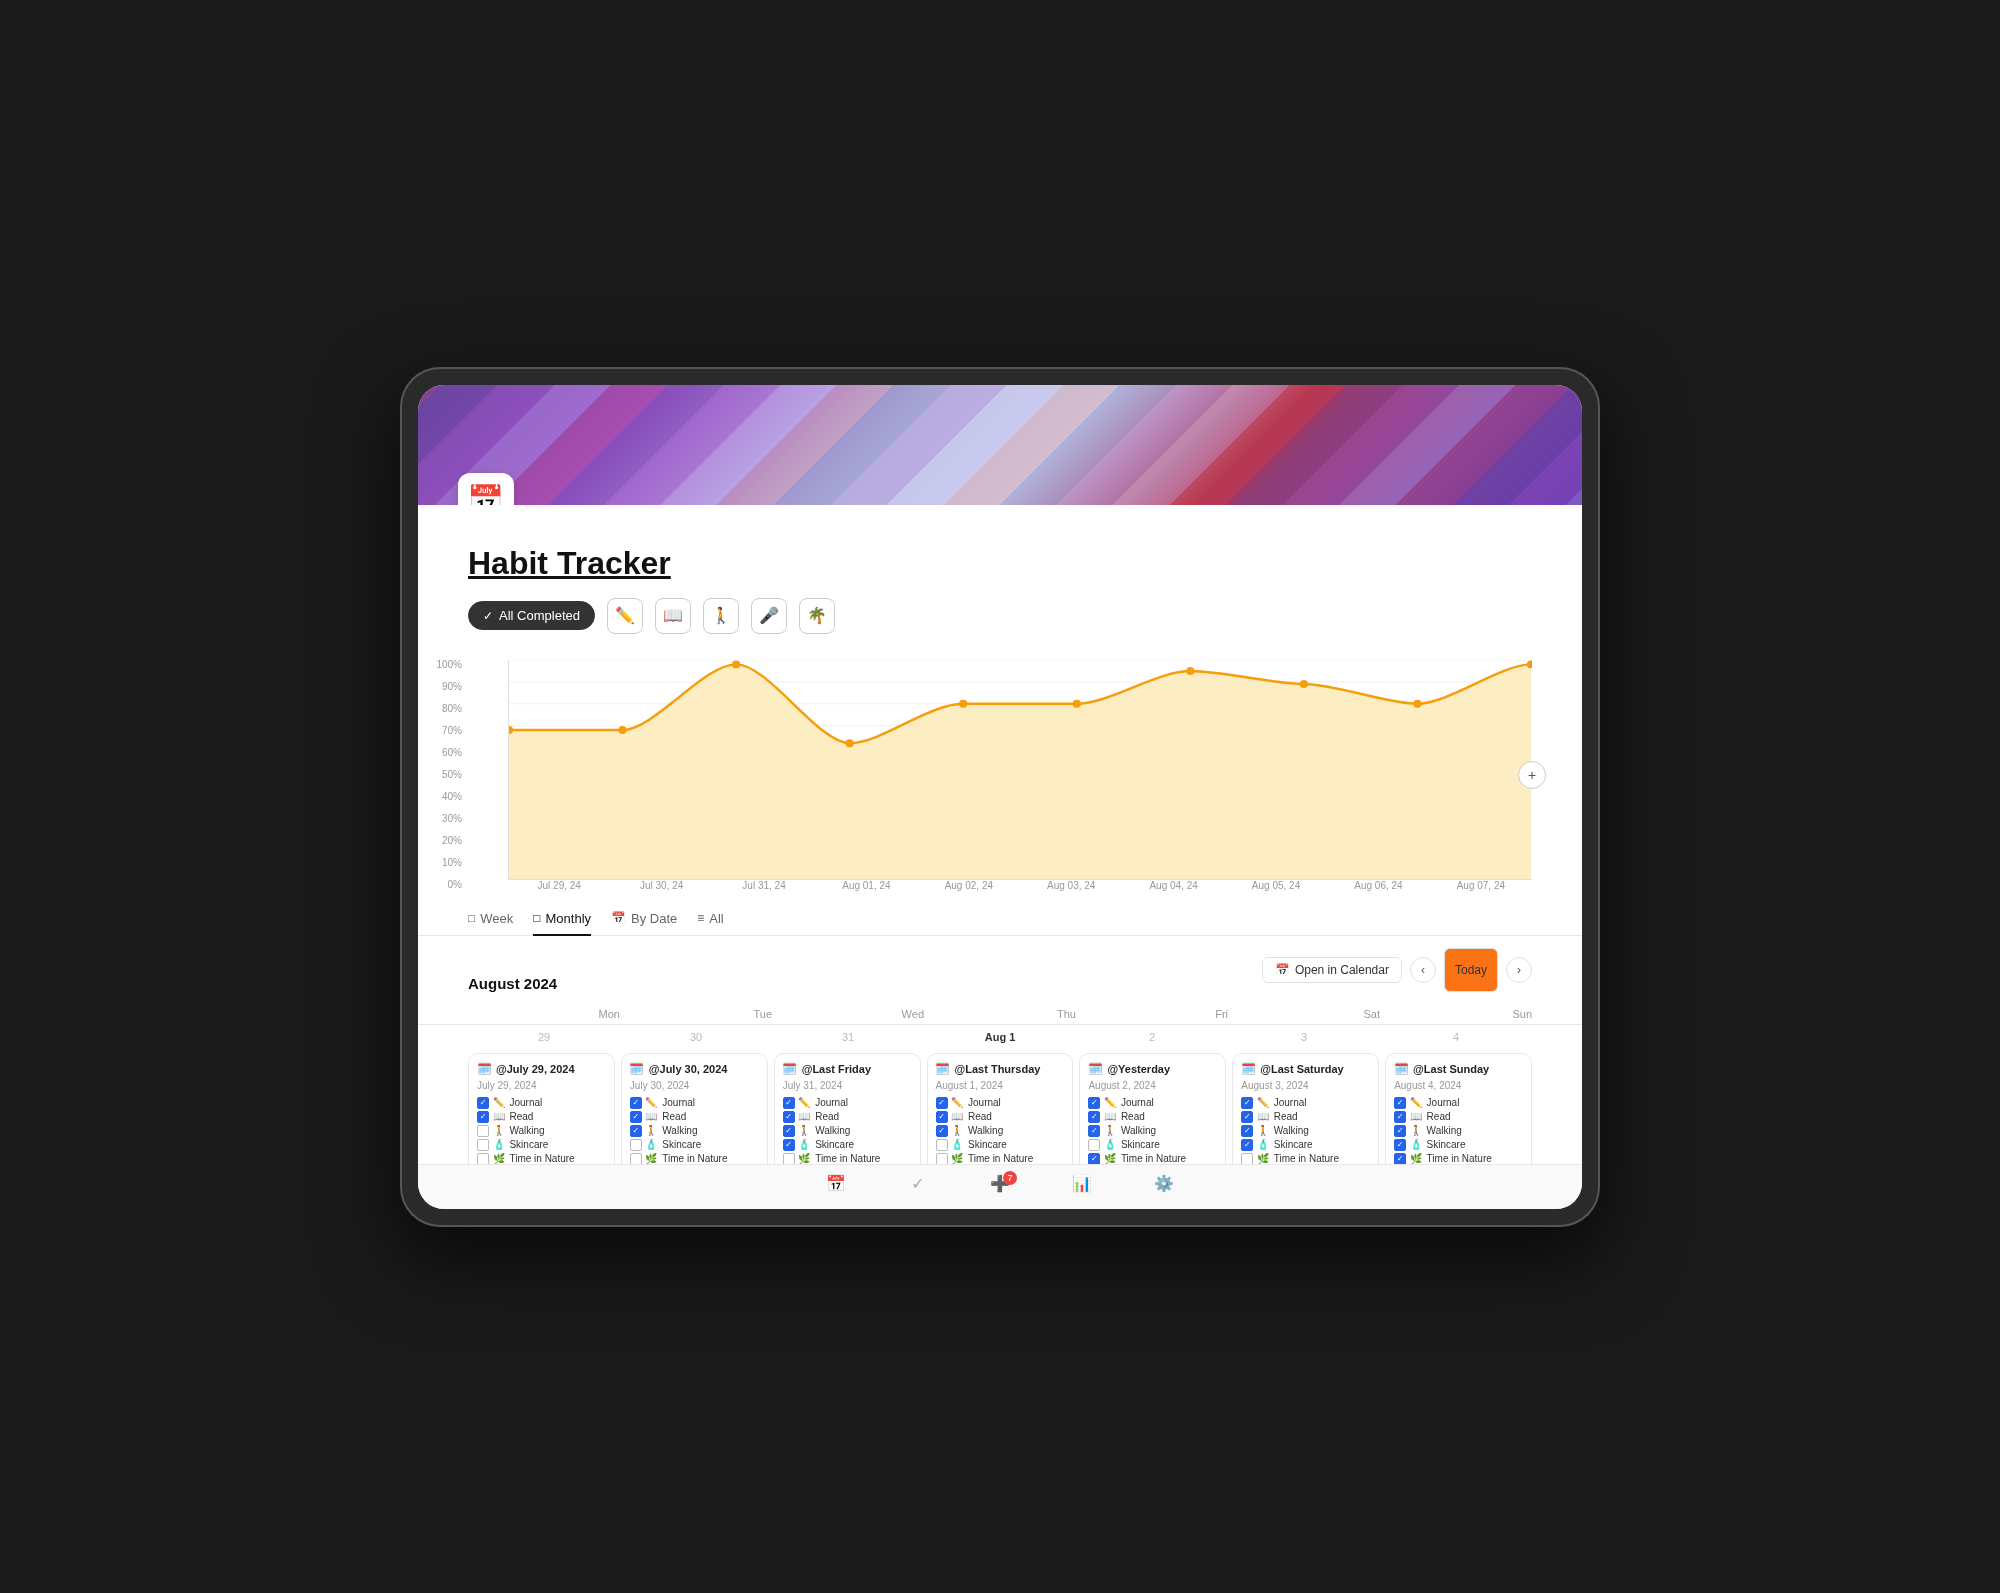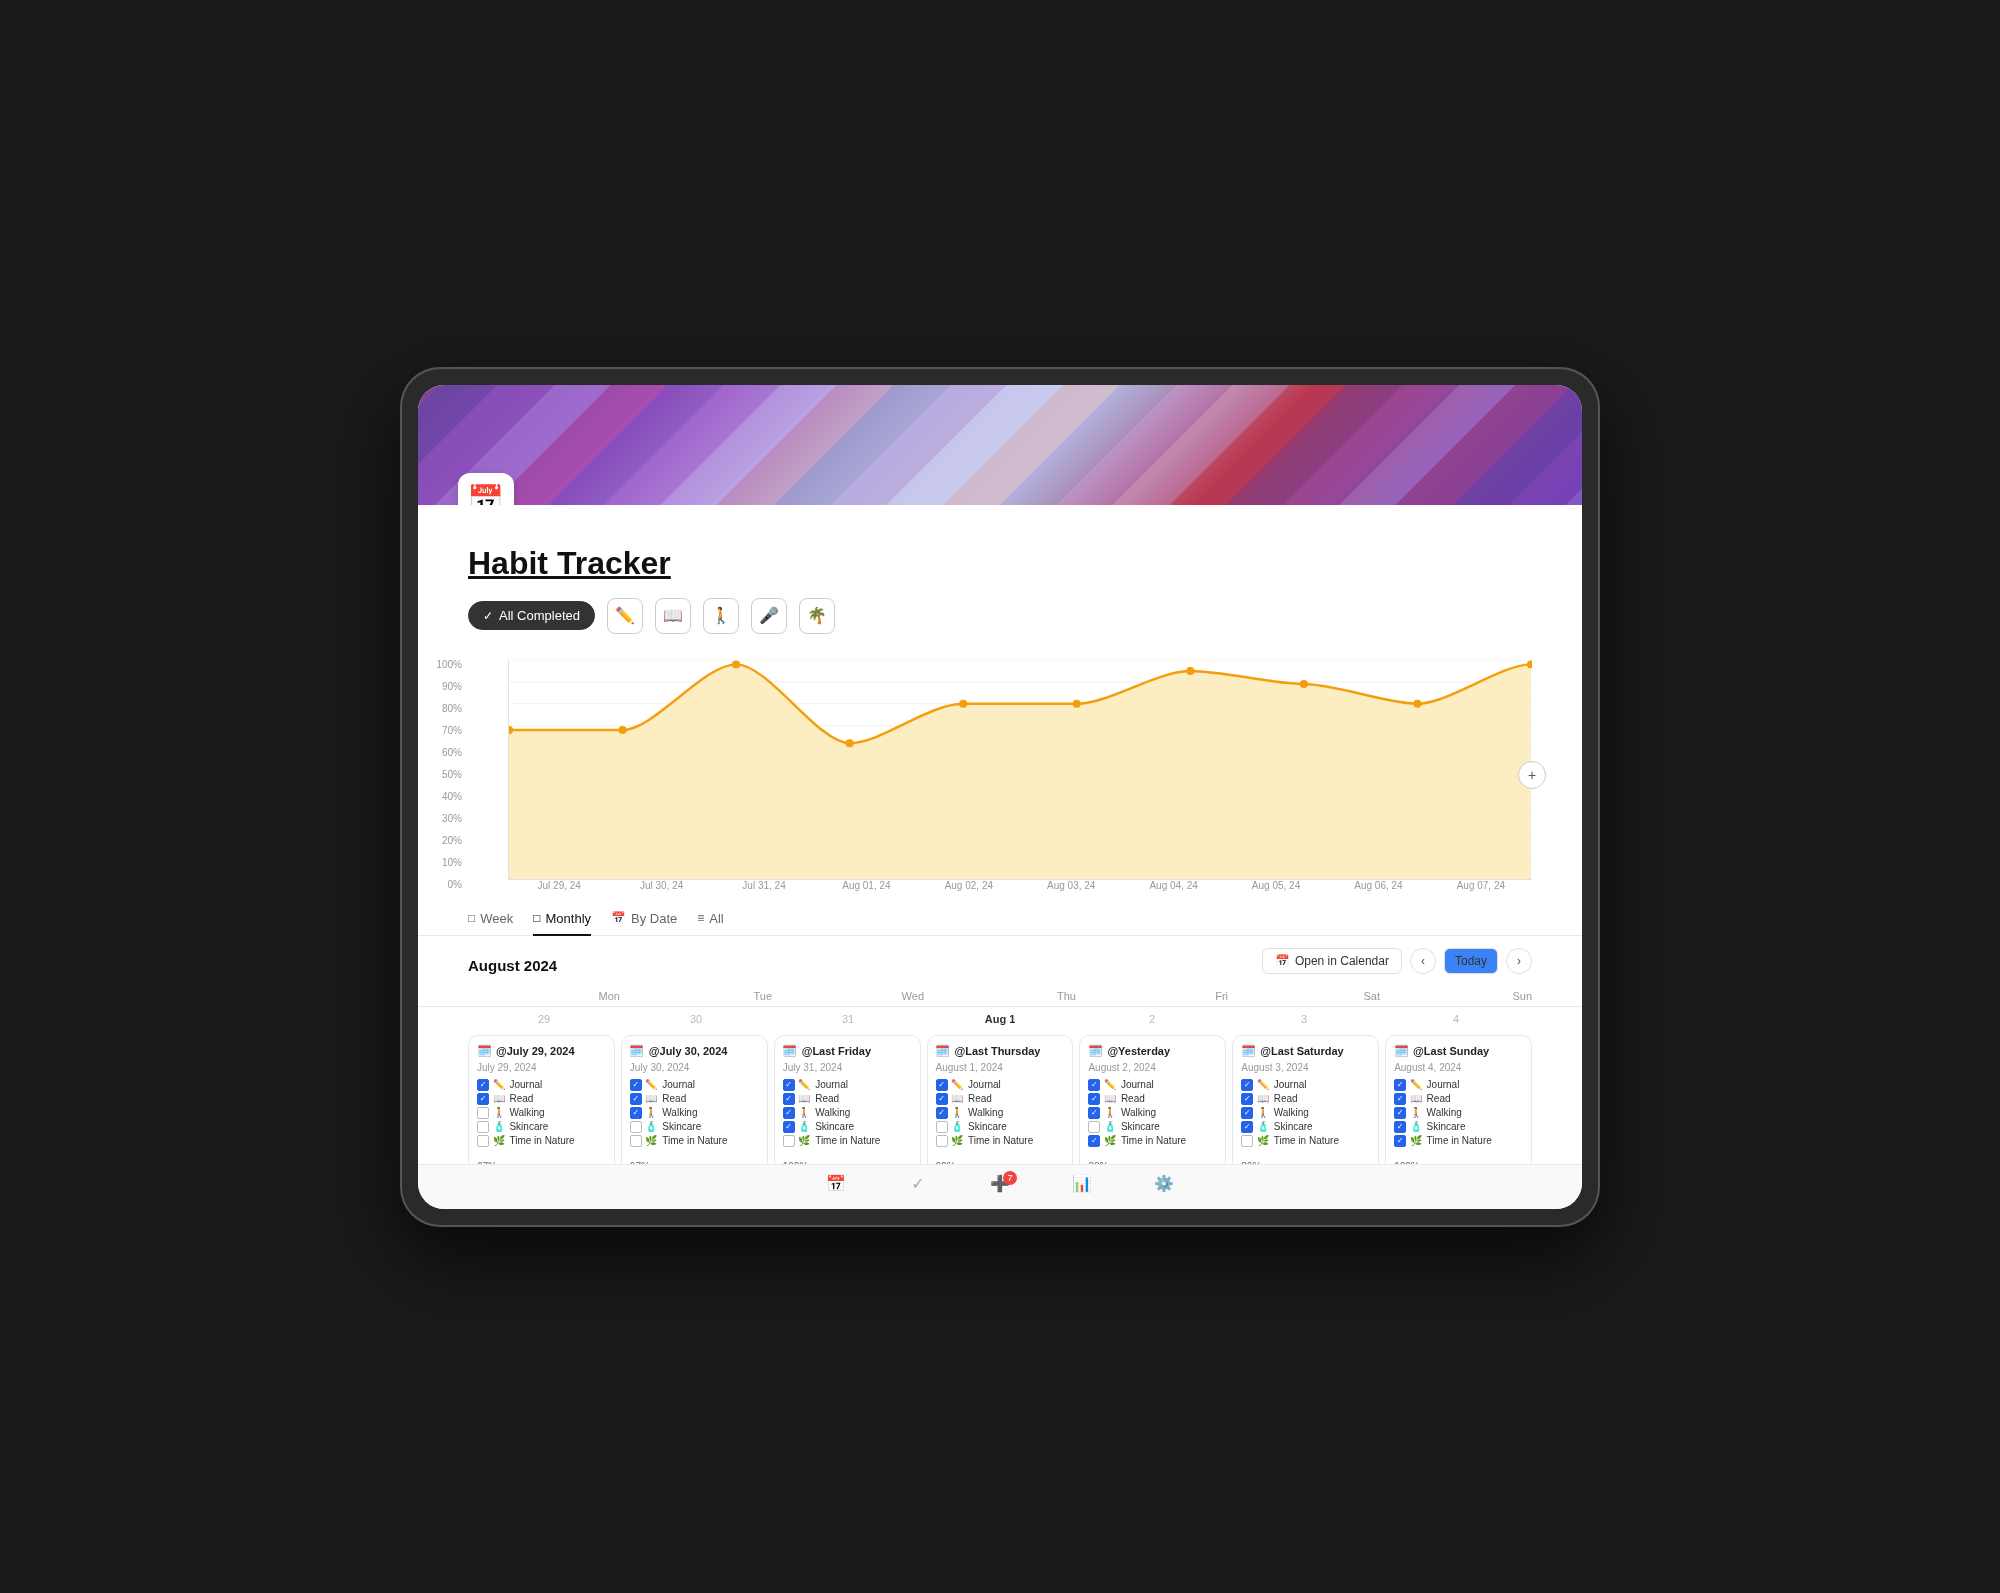--- a/index.html
+++ b/index.html
@@ -210,24 +210,24 @@
       gap: 5px;
       padding: 5px 12px;
       border: 1.5px solid #e0e0e0;
       border-radius: 6px;
       background: #fff;
       font-size: 12px;
       cursor: pointer;
       color: #333;
     }
     .today-btn {
-      padding: 5px 10px;
+      padding: 14px 10px;
       border: 1.5px solid #e0e0e0;
       border-radius: 6px;
-      background: #3b82f6;
+      background: #f97316;
       font-size: 12px;
       cursor: pointer;
       color: #333;
     }
     .nav-btn {
       width: 26px;
       height: 26px;
       border: 1.5px solid #e0e0e0;
       border-radius: 50%;
       background: #fff;

